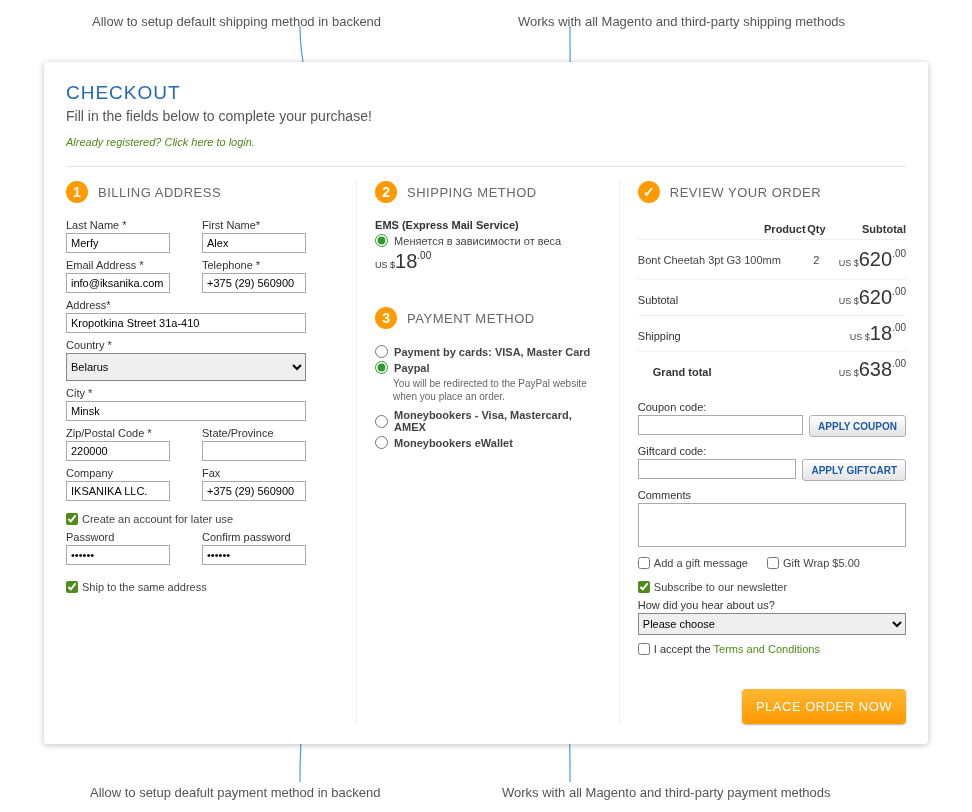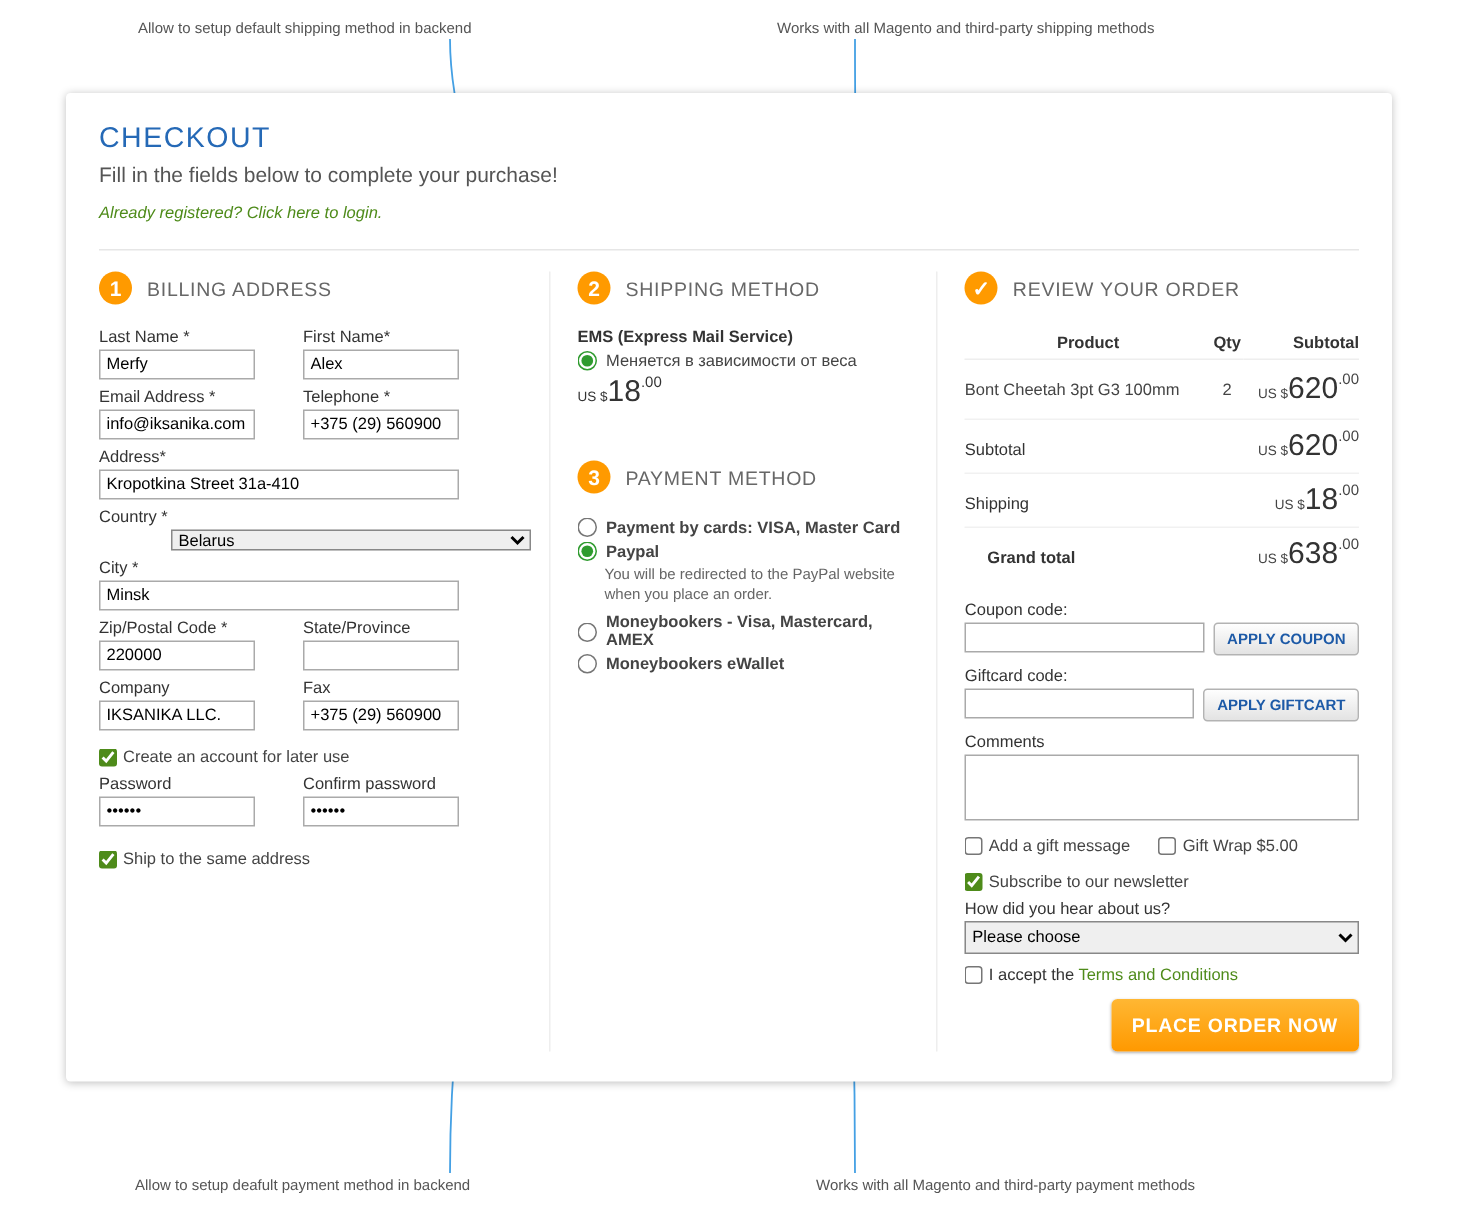--- a/index.html
+++ b/index.html
@@ -1,22 +1,22 @@
 <!DOCTYPE html>
 <html><head>
 <meta charset="utf-8">
 <style>
   * { box-sizing: border-box; margin: 0; padding: 0; }
   body { font-family: Arial, Helvetica, sans-serif; font-size: 11px; color: #444; background: #fff; width: 972px; }
   .canvas { position: relative; width: 972px; height: 812px; }
-  .annot { position: absolute; font-size: 10px; color: #555; }
+  .annot { position: absolute; font-size: 13px; color: #555; }
   .annot-top-left { top: 14px; left: 92px; }
   .annot-top-right { top: 14px; left: 518px; }
   .annot-bot-left { top: 785px; left: 90px; }
-  .annot-bot-right { top: 785px; left: 544px; }
+  .annot-bot-right { top: 785px; left: 502px; }
 
   .panel { position: absolute; top: 62px; left: 44px; width: 884px; background: #fff; border-radius: 3px; box-shadow: 0 1px 6px rgba(0,0,0,.25); padding: 20px 22px 20px 22px; }
 
   .title { color: #2569b6; font-size: 19px; letter-spacing: 1px; font-weight: 400; }
   .subtitle { font-size: 14px; color: #555; margin-top: 4px; margin-bottom: 12px; }
   .login { color: #4e8b1a; font-size: 11px; text-decoration: none; display: inline-block; margin-bottom: 14px; cursor: pointer; font-style: italic; }
 
   .sep { height: 1px; background: #e6e6e6; margin: 4px 0 14px 0; }
   .cols { display: flex; }
   .col { padding: 0 18px; }
@@ -29,54 +29,54 @@
   .badge.check::before { content: "✓"; font-size: 14px; }
   .step-head h3 { color: #676767; font-size: 13px; font-weight: normal; letter-spacing: 0.5px; }
 
   .row2 { display: flex; gap: 32px; }
   .field { margin-bottom: 6px; }
   .field label { display: block; font-size: 11px; color: #333; margin-bottom: 2px; }
   .field input[type="text"], .field input[type="password"] {
     width: 104px; height: 20px; border: 1px solid #aaa; font-size: 11px; padding: 2px 4px; background: #fff;
   }
   .field.full input[type="text"] { width: 240px; }
-  .field.country select { width: 240px; height: 14px; border: 1px solid #888; background: #efefef; font-size: 11px; margin-left: 48px; }
+  .field.country select { width: 240px; height: 28px; border: 1px solid #888; background: #efefef; font-size: 11px; }
   .chk { margin: 6px 0; display: flex; align-items: center; gap: 4px; }
   .chk input[type="checkbox"]{ width: 12px; height: 12px; accent-color: #4e8b1a; }
 
   .ship-name { font-weight: bold; color: #333; font-size: 11px; }
   .radio-line { display: flex; align-items: center; gap: 6px; margin: 3px 0; }
   .radio-line input[type="radio"]{ accent-color: #2f9b2f; }
   .radio-line.blue input[type="radio"]{ accent-color: #1e78d6; }
   .price-row { color:#333; font-size: 11px; margin-top:2px }
   .price-big { font-size: 20px; font-weight: 400; color:#333; }
   .price-sup { font-size: 10px; vertical-align: top; }
 
   .pmt-note { color:#666; font-size:10px; padding-left:18px; margin:2px 0 6px 0; line-height:1.3; }
 
   .tbl { width: 100%; font-size: 11px; border-collapse: collapse; }
-  .tbl th { text-align: center; font-weight: bold; color:#333; padding: 4px 0; border-bottom: 1px solid #eee;}
+  .tbl th { text-align: right; font-weight: bold; color:#333; padding: 4px 0; border-bottom: 1px solid #eee;}
   .tbl th:nth-child(2){text-align:center;}
   .tbl th:nth-child(3){text-align:right;}
   .tbl td { padding: 8px 0; vertical-align: middle; }
   .tot-row { display:flex; justify-content:space-between; align-items:baseline; padding: 6px 0; border-top:1px solid #f1f1f1;}
   .tot-row .lbl { font-size:11px; color:#333; }
   .tot-row.strong .lbl { font-weight:bold;padding-left:15px; }
 
   .c-label { font-size: 11px; color:#333; margin-bottom:2px; display:block;}
   .codebox { display:flex; gap:6px; margin-bottom:8px; }
   .codebox input { flex:1; height:20px; border:1px solid #aaa; padding:2px 4px; font-size:11px;}
   .btn-grey { height:22px; padding:0 8px; background:linear-gradient(#fefefe,#e3e3e3); border:1px solid #b3b3b3; border-radius:3px; color:#1d5aa7; font-weight:bold; font-size:10px; cursor:pointer;}
   textarea { width:100%; height:44px; border:1px solid #aaa; resize:none; font-size:11px; padding:2px;}
   .hear select { width:100%; height:22px; border:1px solid #888; background:#efefef; font-size:11px; }
   .tc { color:#333; }
   .tc a { color:#4e8b1a; text-decoration:none;}
 
-  .cta { float:right; margin-top:4px; padding: 10px 14px; border:none; border-radius:4px; cursor:pointer;
-         background: linear-gradient(#ffb733,#ff9900); color:#fff; font-weight:bold; font-size:13px; letter-spacing:.5px; box-shadow: 0 1px 2px rgba(0,0,0,.3);}
+  .cta { float:right; margin-top:28px; padding: 10px 14px; border:none; border-radius:4px; cursor:pointer;
+         background: linear-gradient(#ffb733,#ff9900); color:#fff; font-weight:normal; font-size:13px; letter-spacing:.5px; box-shadow: 0 1px 2px rgba(0,0,0,.3);}
   .clr{clear:both;}
 
   svg.curves { position:absolute; top:0; left:0; pointer-events:none; }
   .dot { fill:#fff; stroke:#44a0e4; stroke-width:2; }
   .curve { fill:none; stroke:#44a0e4; stroke-width:1.2; }
 
   .us { font-size:9px; }
 </style>
 </head>
 <body>

